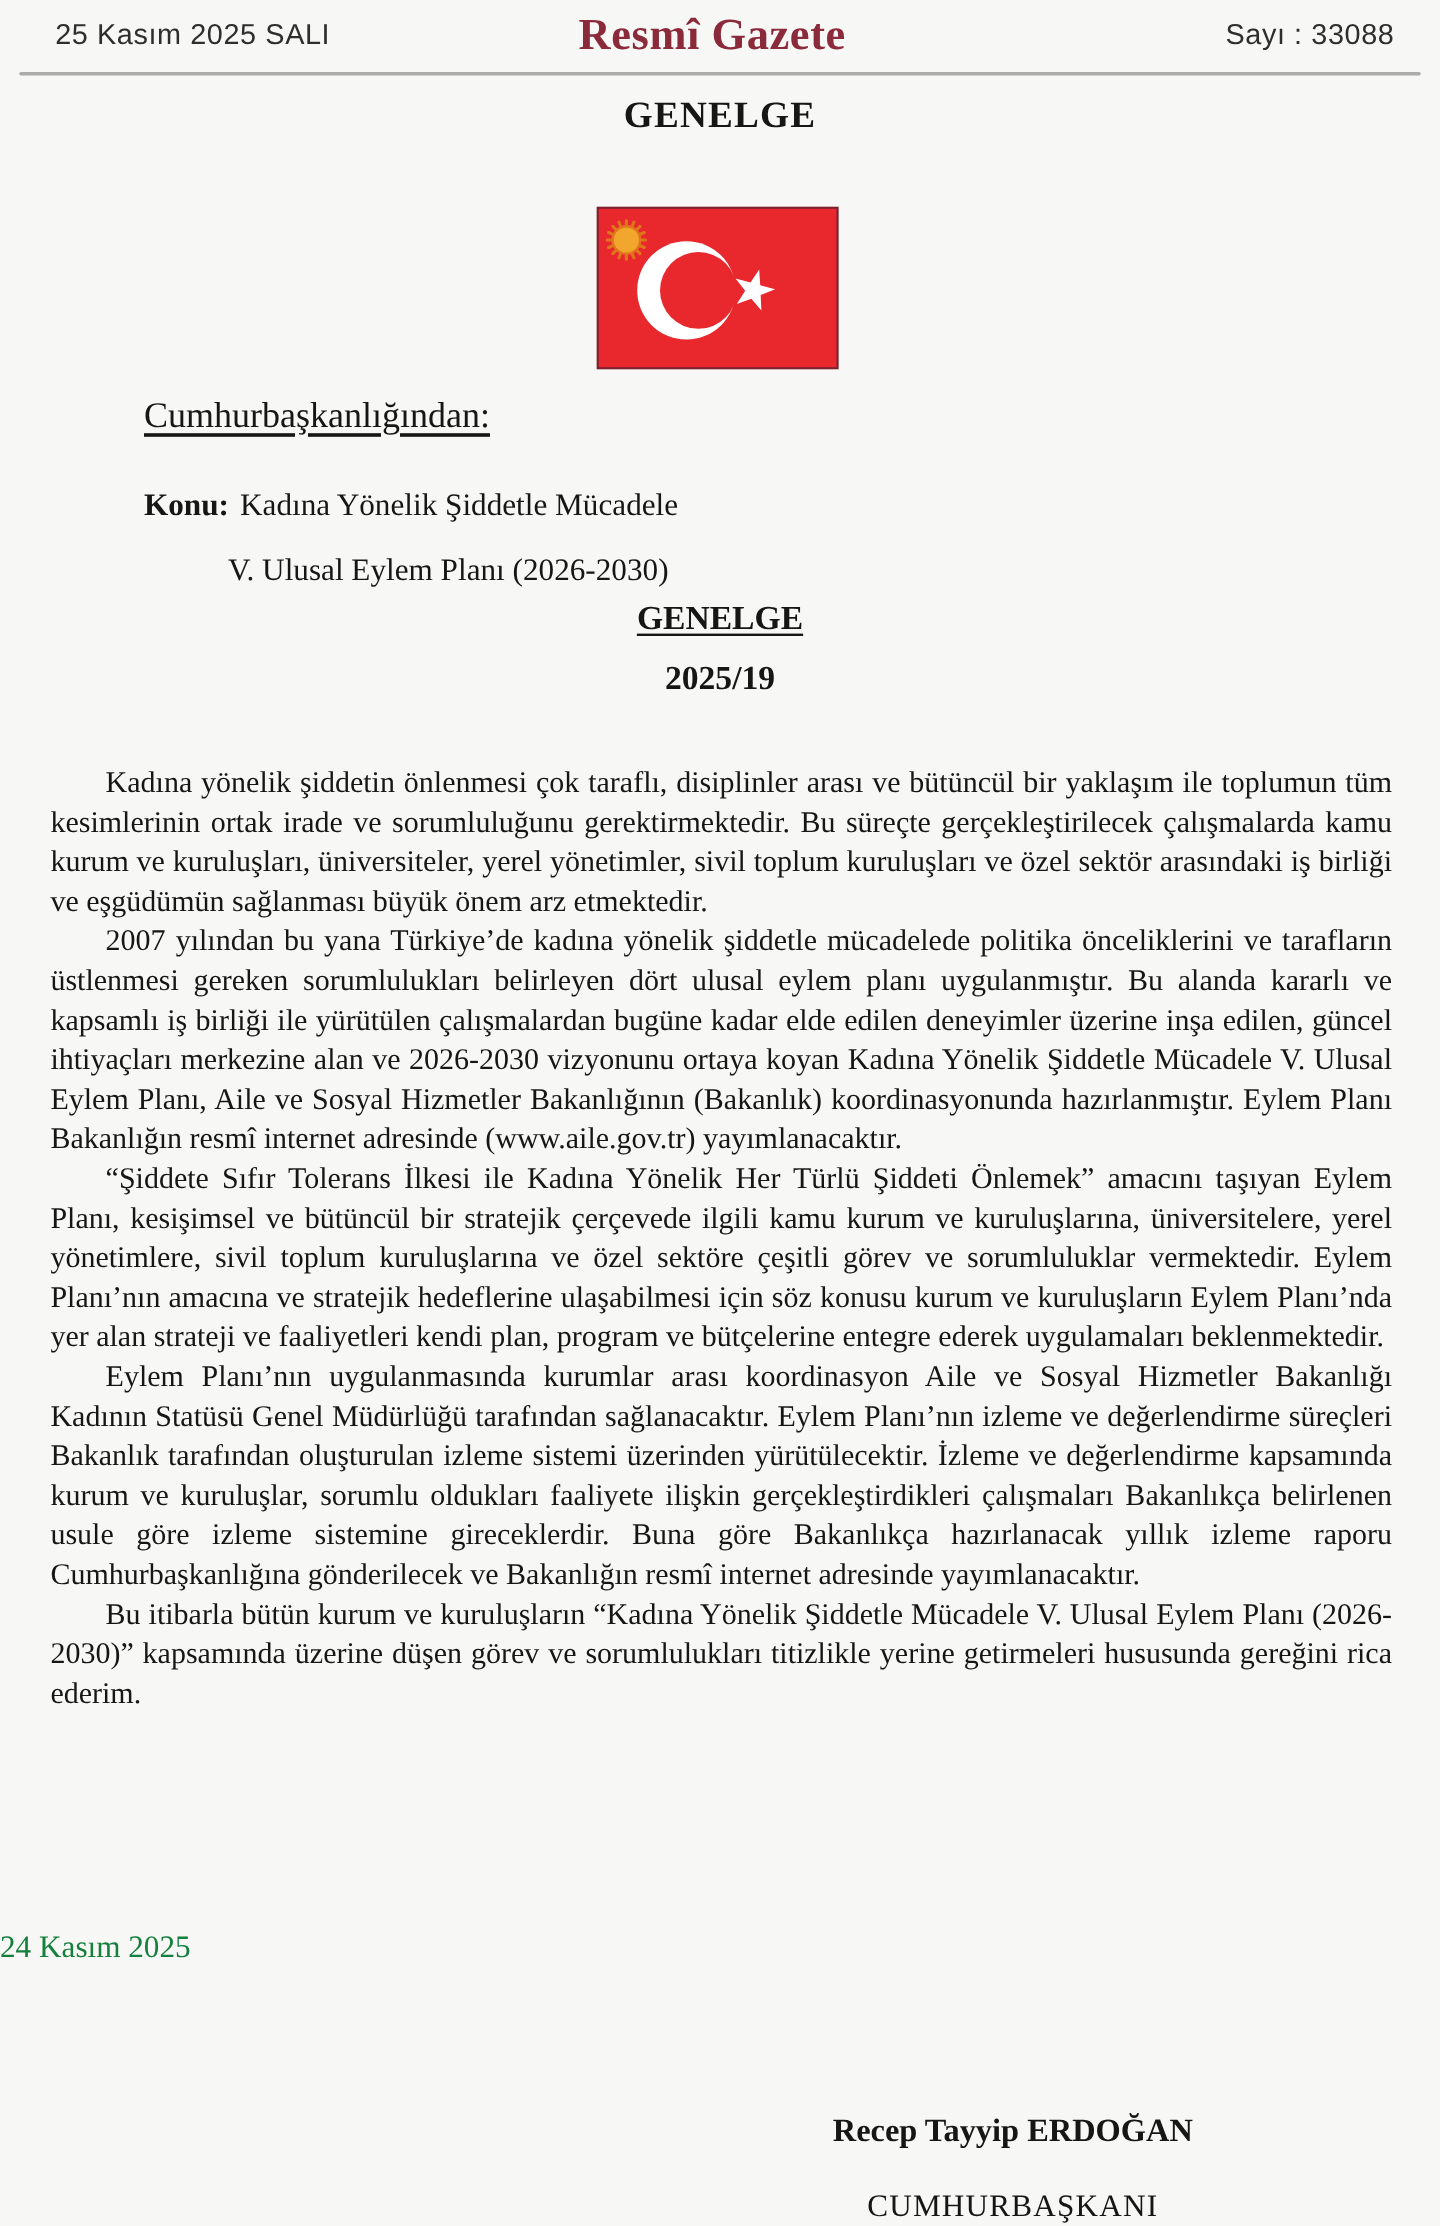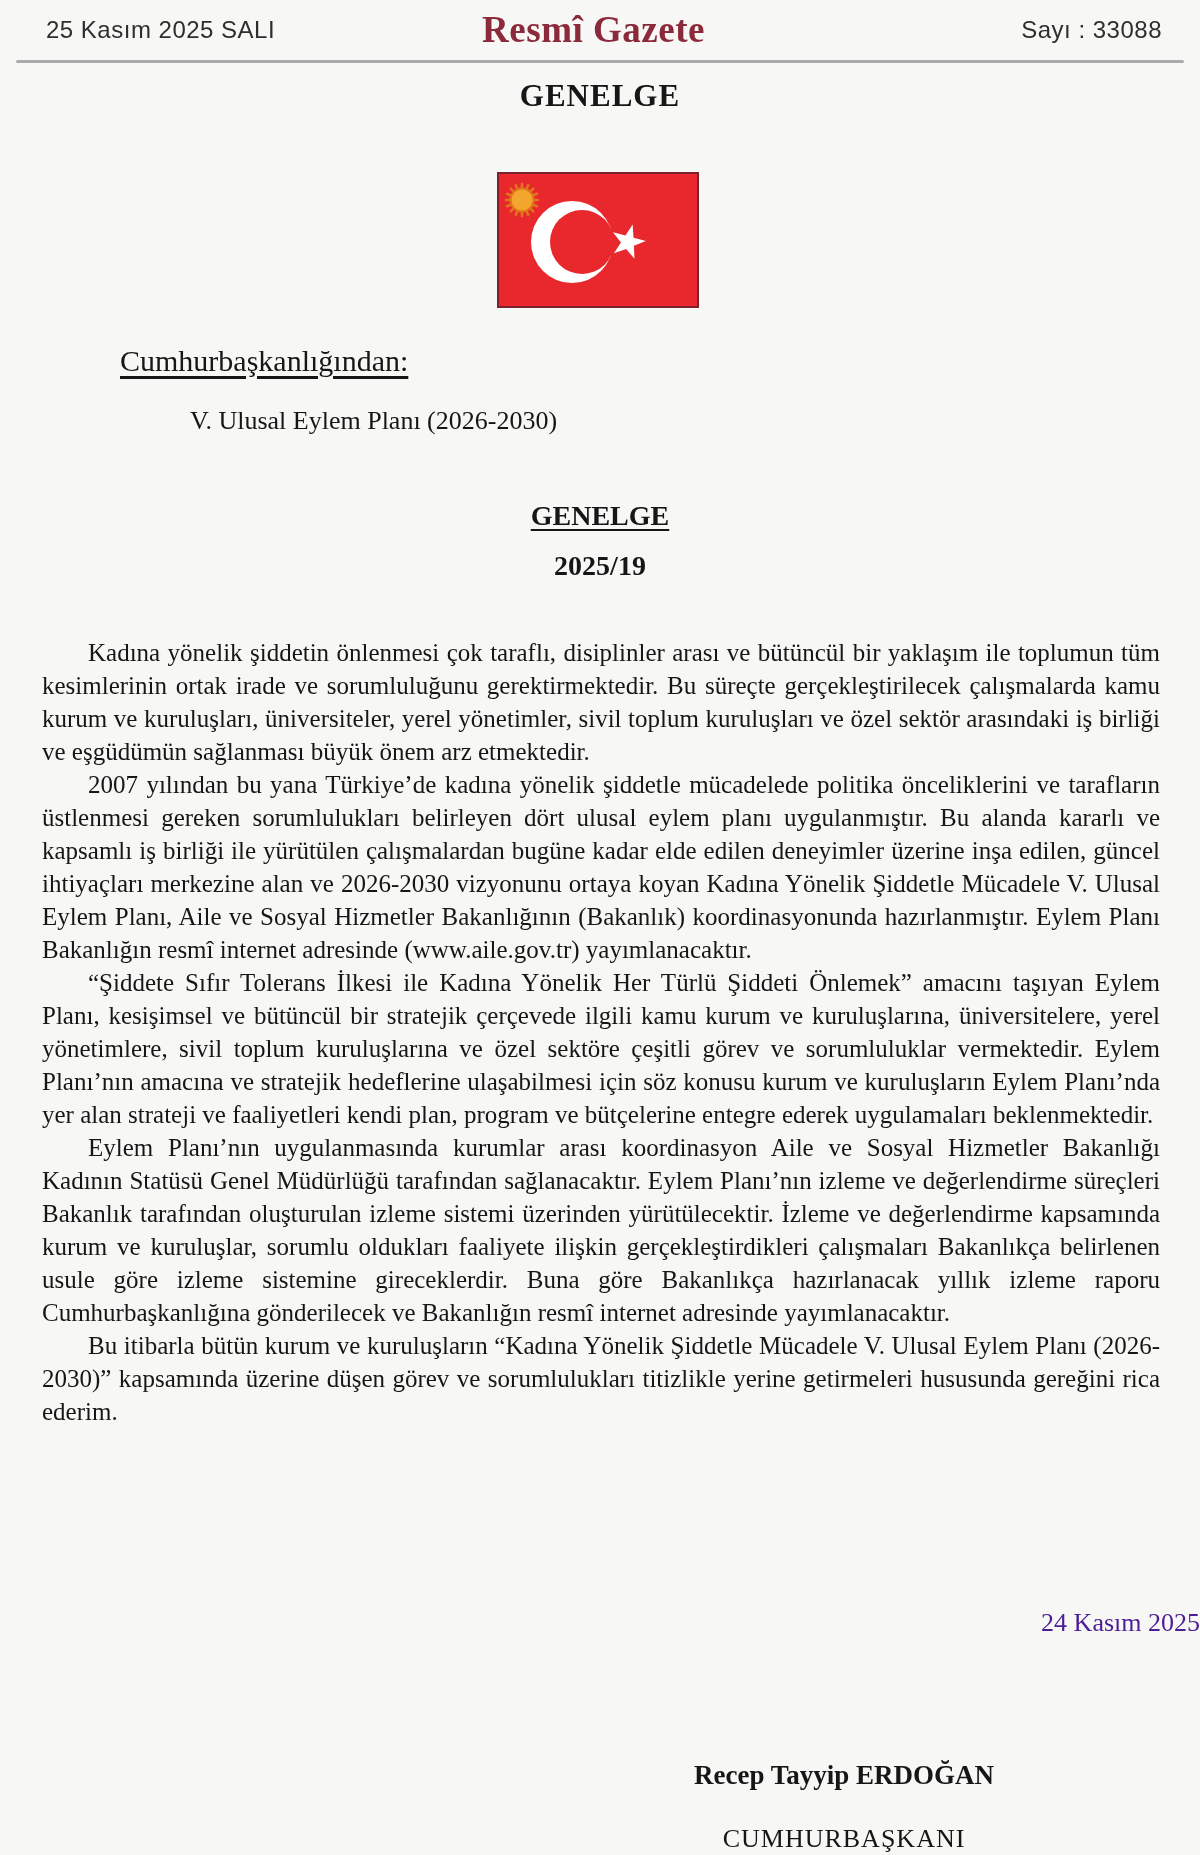--- a/index.html
+++ b/index.html
@@ -47,21 +47,21 @@
   }
 
   
   .flag-wrap{
     position:absolute;left:497px;top:172px;width:202px;height:136px;
   }
   .flag-wrap svg{display:block;width:100%;height:100%;}
 
   
   .from-line{
-    position:absolute;left:120px;top:344px;
+    position:absolute;left:120px;top:330px;
     font-size:30px;color:#161616;
     text-decoration:underline;
     text-underline-offset:5px;
   }
   .subject{
     position:absolute;left:120px;top:394px;width:720px;
     font-size:26px;line-height:54px;color:#161616;
   }
   .subject .label{font-weight:bold;display:inline-block;width:80px;}
   .subject .line2{margin-left:70px;}
@@ -83,21 +83,21 @@
     font-size:25px;line-height:33px;
     text-align:justify;color:#161616;
   }
   .body-text p{
     margin:0;text-indent:46px;
   }
 
   
   .doc-date{
     position:absolute;top:1608px;left:0;right:0;
-    text-align:right;font-size:26px;color:#4c1d95;
+    text-align:left;font-size:26px;color:#15803d;
   }
   .signature{
     position:absolute;top:1758px;left:648px;width:392px;
     text-align:center;color:#161616;
   }
   .signature .name{font-weight:bold;font-size:27px;line-height:34px;}
   .signature .title{font-size:26px;line-height:34px;margin-top:30px;letter-spacing:1px;}
 </style>
 </head>
 <body>
@@ -139,20 +139,23 @@
           <line x1="31.2" y1="13.2" x2="18.8" y2="42.8"></line>
         </g>
         <circle cx="25" cy="28" r="11.5" fill="#f2a62e" stroke="#e0761c" stroke-width="2"></circle>
       </g>
     </svg>
   </div>
 
   <div class="from-line">Cumhurbaşkanlığından:</div>
 
   <div class="subject">
+    <div>
+      <span class="label">Konu:</span><span>Kadına Yönelik Şiddetle Mücadele</span>
+    </div>
     <div class="line2">V. Ulusal Eylem Planı (2026-2030)</div>
   </div>
 
   <div class="circular-heading">GENELGE</div>
   <div class="circular-number">2025/19</div>
 
   <div class="body-text">
     <p>Kadına yönelik şiddetin önlenmesi çok taraflı, disiplinler arası ve bütüncül bir yaklaşım ile toplumun tüm kesimlerinin ortak irade ve sorumluluğunu gerektirmektedir. Bu süreçte gerçekleştirilecek çalışmalarda kamu kurum ve kuruluşları, üniversiteler, yerel yönetimler, sivil toplum kuruluşları ve özel sektör arasındaki iş birliği ve eşgüdümün sağlanması büyük önem arz etmektedir.</p>
     <p>2007 yılından bu yana Türkiye’de kadına yönelik şiddetle mücadelede politika önceliklerini ve tarafların üstlenmesi gereken sorumlulukları belirleyen dört ulusal eylem planı uygulanmıştır. Bu alanda kararlı ve kapsamlı iş birliği ile yürütülen çalışmalardan bugüne kadar elde edilen deneyimler üzerine inşa edilen, güncel ihtiyaçları merkezine alan ve 2026-2030 vizyonunu ortaya koyan Kadına Yönelik Şiddetle Mücadele V. Ulusal Eylem Planı, Aile ve Sosyal Hizmetler Bakanlığının (Bakanlık) koordinasyonunda hazırlanmıştır. Eylem Planı Bakanlığın resmî internet adresinde (www.aile.gov.tr) yayımlanacaktır.</p>
     <p>“Şiddete Sıfır Tolerans İlkesi ile Kadına Yönelik Her Türlü Şiddeti Önlemek” amacını taşıyan Eylem Planı, kesişimsel ve bütüncül bir stratejik çerçevede ilgili kamu kurum ve kuruluşlarına, üniversitelere, yerel yönetimlere, sivil toplum kuruluşlarına ve özel sektöre çeşitli görev ve sorumluluklar vermektedir. Eylem Planı’nın amacına ve stratejik hedeflerine ulaşabilmesi için söz konusu kurum ve kuruluşların Eylem Planı’nda yer alan strateji ve faaliyetleri kendi plan, program ve bütçelerine entegre ederek uygulamaları beklenmektedir.</p>

